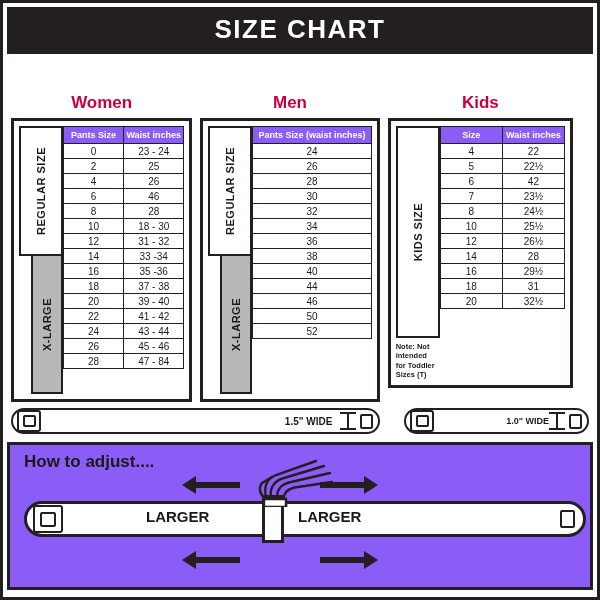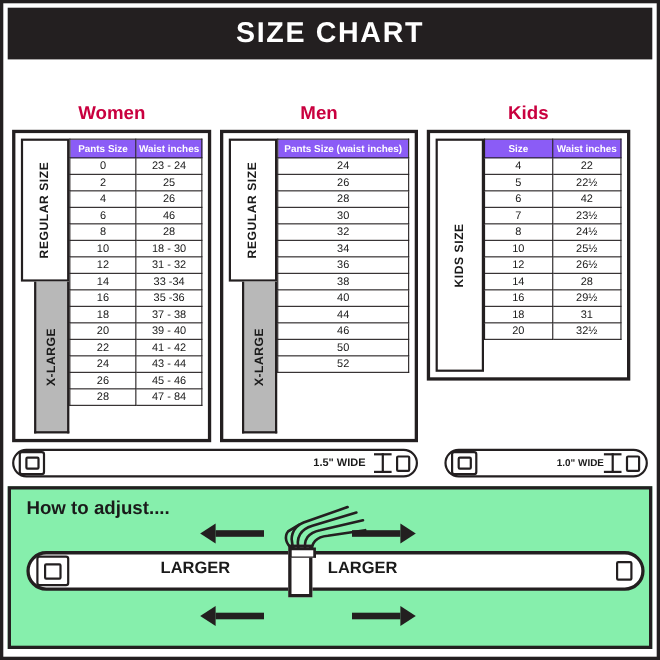--- a/index.html
+++ b/index.html
@@ -198,21 +198,21 @@
   .width-mark .bar.top { top: 0; }
   .width-mark .bar.bot { bottom: 0; }
   .width-mark .stem {
     position: absolute; left: 7px; top: 0; bottom: 0; width: 2px; background: #231f20;
   }
 
   
   .adjust {
     margin: 4px 4px 4px 4px;
     border: 3px solid #231f20;
-    background: #86efac;
+    background: #8b5cf6;
     height: 148px;
     box-sizing: border-box;
     position: relative;
     overflow: hidden;
   }
   .adjust-title {
     font-size: 17px;
     font-weight: bold;
     padding: 7px 0 0 14px;
   }
@@ -456,20 +456,23 @@
     </div>
 
     <div class="chart-col kids">
       <div class="chart-head">Kids</div>
       <div class="chart-box">
         <div class="grid">
           <div class="side-labels">
             <div class="side-cell side-kids" style="height:212px;">
               <span>KIDS SIZE</span>
             </div>
+            <div class="side-note">Note:
+Not intended for
+Toddler Sizes (T)</div>
           </div>
           <div class="tbl-wrap">
             <table class="sz">
               <thead>
                 <tr>
                   <th>Size</th>
                   <th>Waist
 inches</th>
                 </tr>
               </thead>

